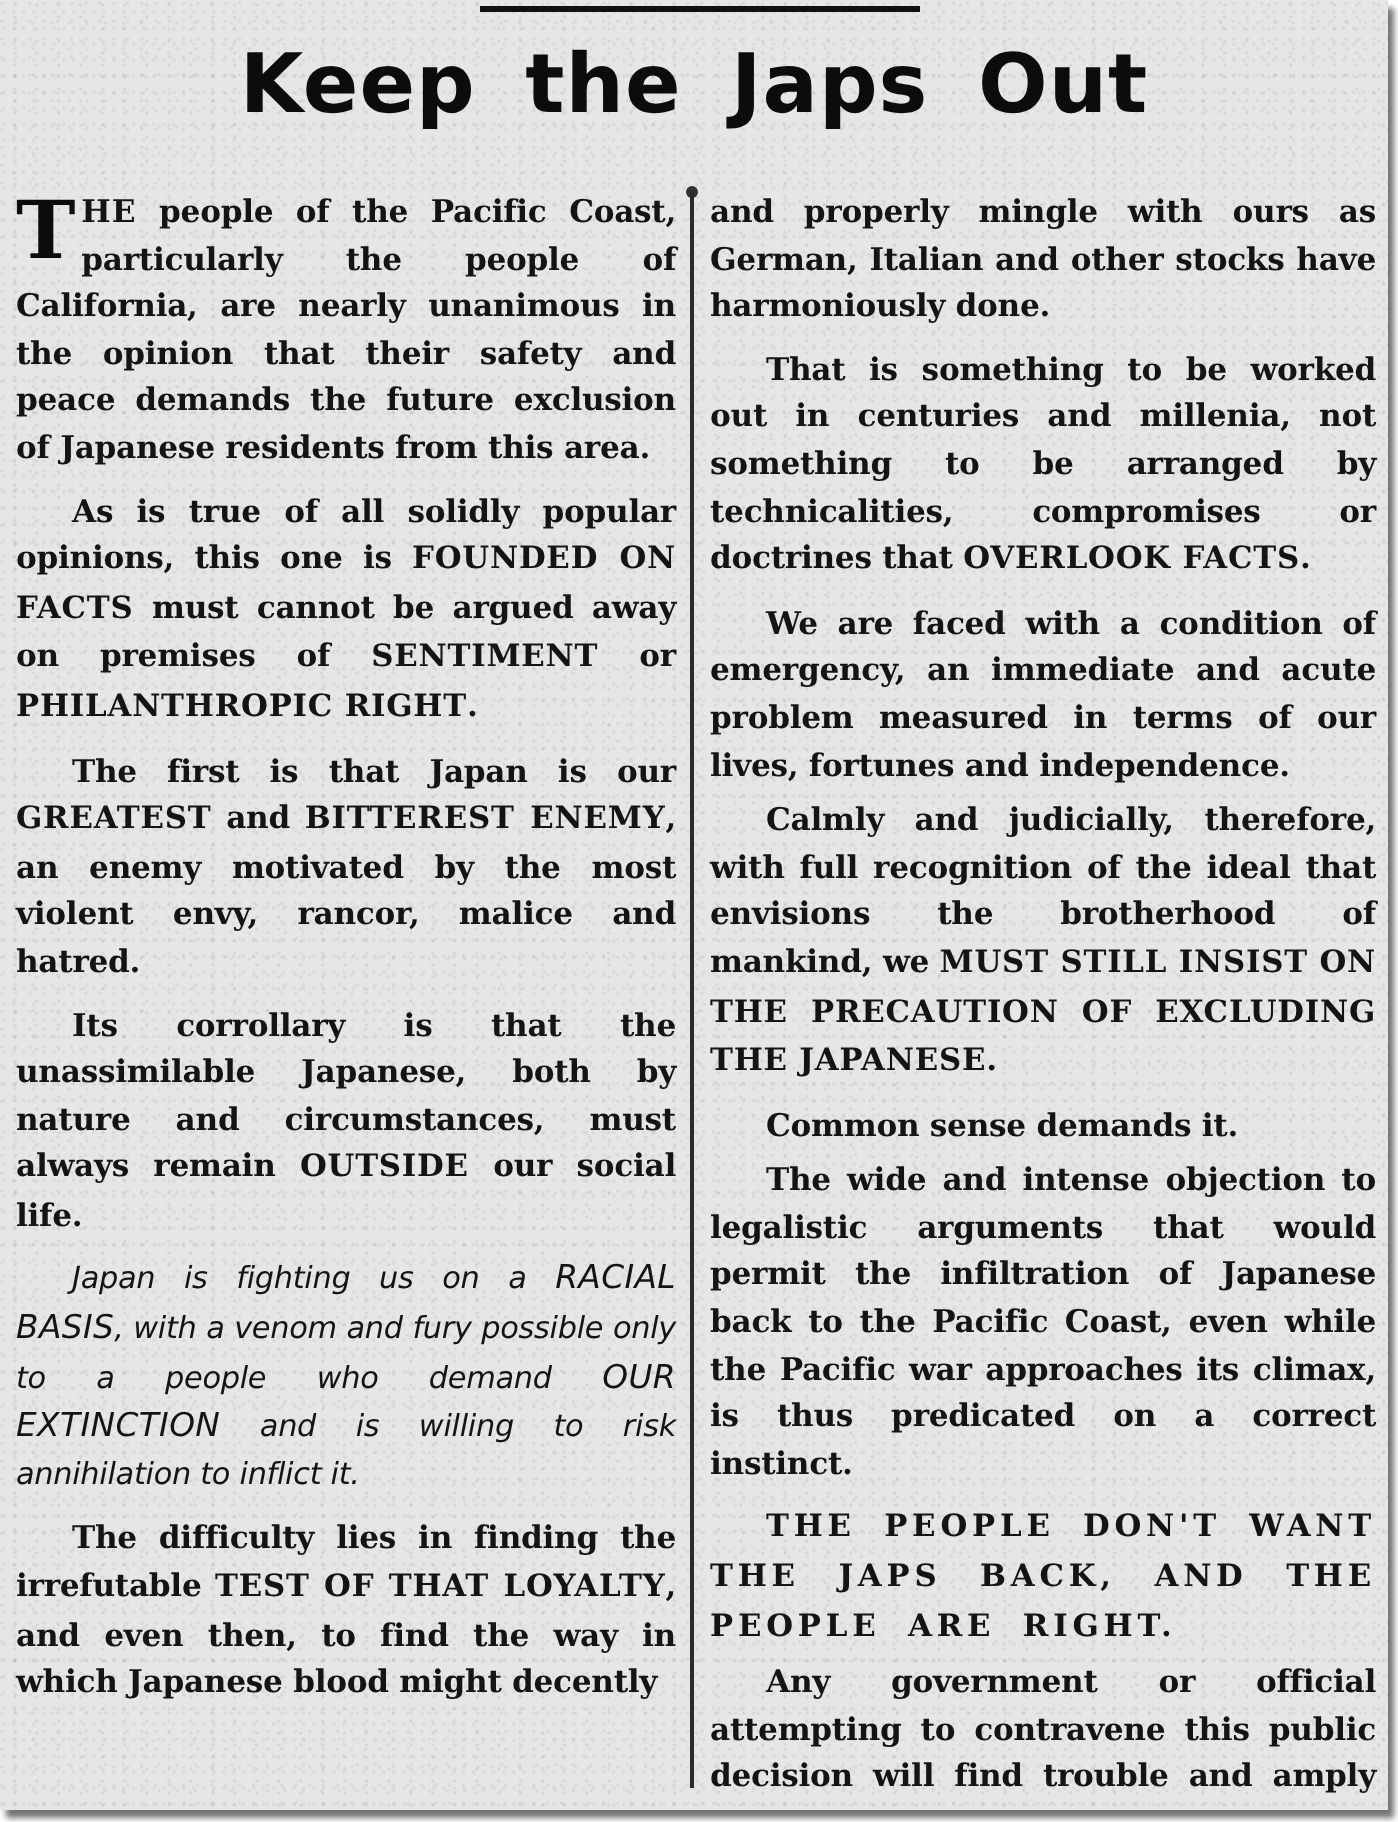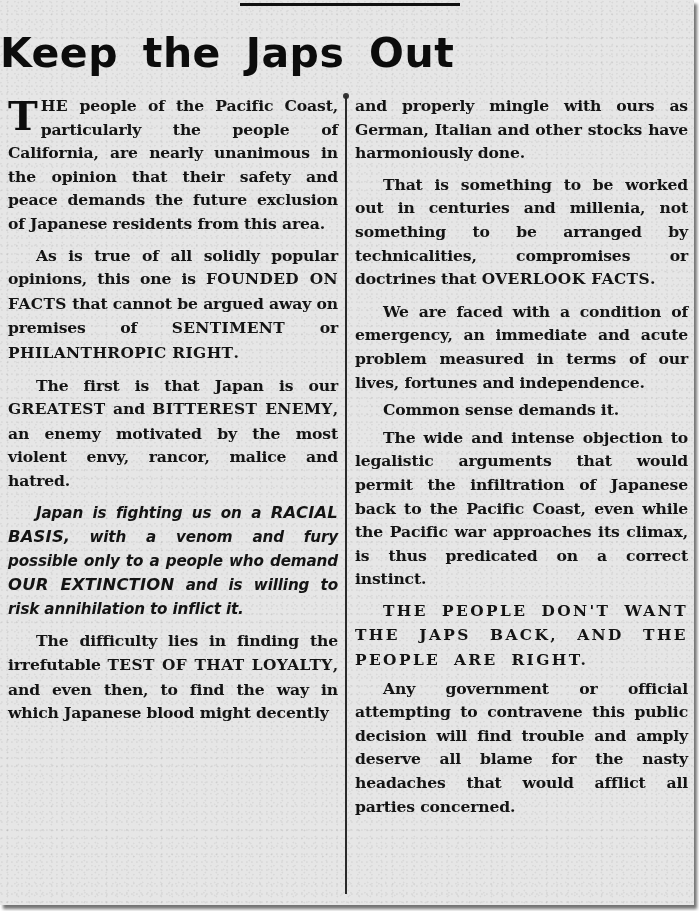--- a/index.html
+++ b/index.html
@@ -30,23 +30,23 @@
     position: absolute;
     left: 240px;
     top: 3px;
     width: 220px;
     height: 3px;
     background: #111;
   }
   .headline {
     position: absolute;
     left: 0;
-    top: 23px;
+    top: 12px;
     width: 694px;
-    text-align: left;
+    text-align: center;
     font-family: "DejaVu Sans", sans-serif;
     font-weight: bold;
     font-size: 41px;
     letter-spacing: 0.5px;
     word-spacing: 10px;
     color: #0c0c0c;
     line-height: 60px;
   }
   .column {
     position: absolute;
@@ -81,21 +81,21 @@
     letter-spacing: 0.4px;
     font-size: 15.4px;
   }
   .wide-caps {
     letter-spacing: 2.4px;
     word-spacing: 6px;
   }
   .ital {
     font-family: "DejaVu Sans", sans-serif;
     font-style: italic;
-    font-weight: bold;
+    font-weight: normal;
     font-size: 15.2px;
   }
   .ital .caps-i {
     font-size: 16.4px;
     letter-spacing: 0.2px;
   }
   .dropcap {
     float: left;
     font-family: "DejaVu Serif", serif;
     font-weight: bold;
@@ -145,27 +145,30 @@
   <div class="bullet-mark"></div>
   <div class="column-rule"></div>
 
   <div class="column col-left">
 
     <p class="para lead">
       <span class="dropcap">T</span><span class="lead-caps">HE</span><span> people of the Pacific Coast, particularly the people of California, are nearly unanimous in the opinion that their safety and peace demands the future exclusion of Japanese residents from this area.</span>
     </p>
 
     <p class="para">
-      <span>As is true of all solidly popular opinions, this one is </span><span class="caps">FOUNDED ON FACTS</span><span> that cannot be argued away on premises of </span><span class="caps">SENTIMENT</span><span> or </span><span class="caps">PHILANTHROPIC RIGHT</span><span>.</span>
+      <span>As is true of all solidly popular opinions, this one is </span><span class="caps">FOUNDED ON FACTS</span><span> must cannot be argued away on premises of </span><span class="caps">SENTIMENT</span><span> or </span><span class="caps">PHILANTHROPIC RIGHT</span><span>.</span>
     </p>
 
     <p class="para">
       <span>The first is that Japan is our </span><span class="caps">GREATEST</span><span> and </span><span class="caps">BITTEREST ENEMY</span><span>, an enemy motivated by the most violent envy, rancor, malice and hatred.</span>
     </p>
 
+    <p class="para">
+      <span>Its corrollary is that the unassimilable Japanese, both by nature and circumstances, must always remain </span><span class="caps">OUTSIDE</span><span> our social life.</span>
+    </p>
 
     <p class="para ital">
       <span>Japan is fighting us on a </span><span class="caps-i">RACIAL BASIS</span><span>, with a venom and fury possible only to a people who demand </span><span class="caps-i">OUR EXTINCTION</span><span> and is willing to risk annihilation to inflict it.</span>
     </p>
 
 
     <p class="para">
       <span>The difficulty lies in finding the irrefutable </span><span class="caps">TEST OF THAT LOYALTY</span><span>, and even then, to find the way in which Japanese blood might decently</span>
     </p>
   </div>
@@ -177,20 +180,23 @@
     </p>
 
     <p class="para">
       <span>That is something to be worked out in centuries and millenia, not something to be arranged by technicalities, compromises or doctrines that </span><span class="caps">OVERLOOK FACTS</span><span>.</span>
     </p>
 
     <p class="para tight">
       <span>We are faced with a condition of emergency, an immediate and acute problem measured in terms of our lives, fortunes and independence.</span>
     </p>
 
+    <p class="para">
+      <span>Calmly and judicially, therefore, with full recognition of the ideal that envisions the brotherhood of mankind, we </span><span class="caps">MUST STILL INSIST ON THE PRECAUTION OF EXCLUDING THE JAPANESE</span><span>.</span>
+    </p>
 
     <p class="para tight">
       <span>Common sense demands it.</span>
     </p>
 
     <p class="para">
       <span>The wide and intense objection to legalistic arguments that would permit the infiltration of Japanese back to the Pacific Coast, even while the Pacific war approaches its climax, is thus predicated on a correct instinct.</span>
     </p>
 
     <p class="para tight">

